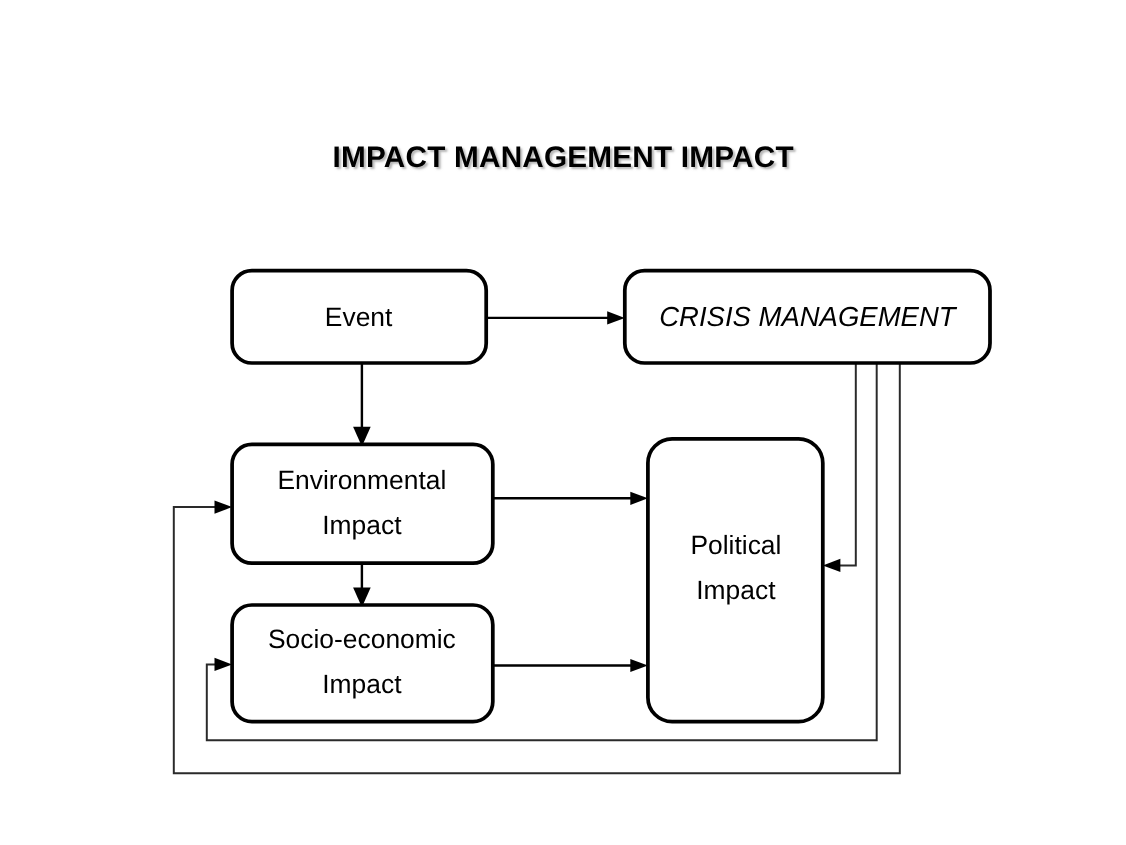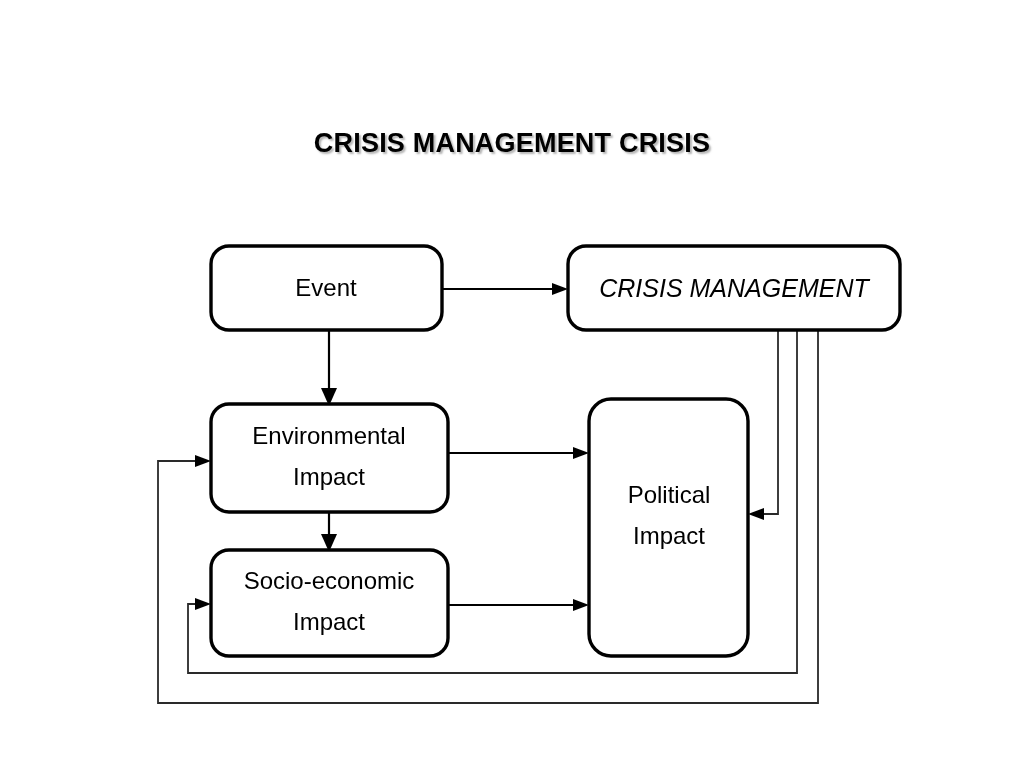--- a/index.html
+++ b/index.html
@@ -70,21 +70,21 @@
   .arrow-head {
     fill: #000000;
     stroke: none;
   }
 </style>
 </head>
 <body>
 
 <div id="slide">
 
-  <div id="slide-title">CRISIS MANAGEMENT CRISIS</div>
+  <div id="slide-title">IMPACT MANAGEMENT IMPACT</div>
 
   <svg id="diagram" viewBox="0 0 1024 768">
 
     <g>
       <line class="flow-line" x1="442" y1="289" x2="556" y2="289"></line>
       <polygon class="arrow-head" points="568,289 552,283 552,295"></polygon>
     </g>
 
     <g>
       <line class="flow-line" x1="329" y1="330" x2="329" y2="394"></line>

